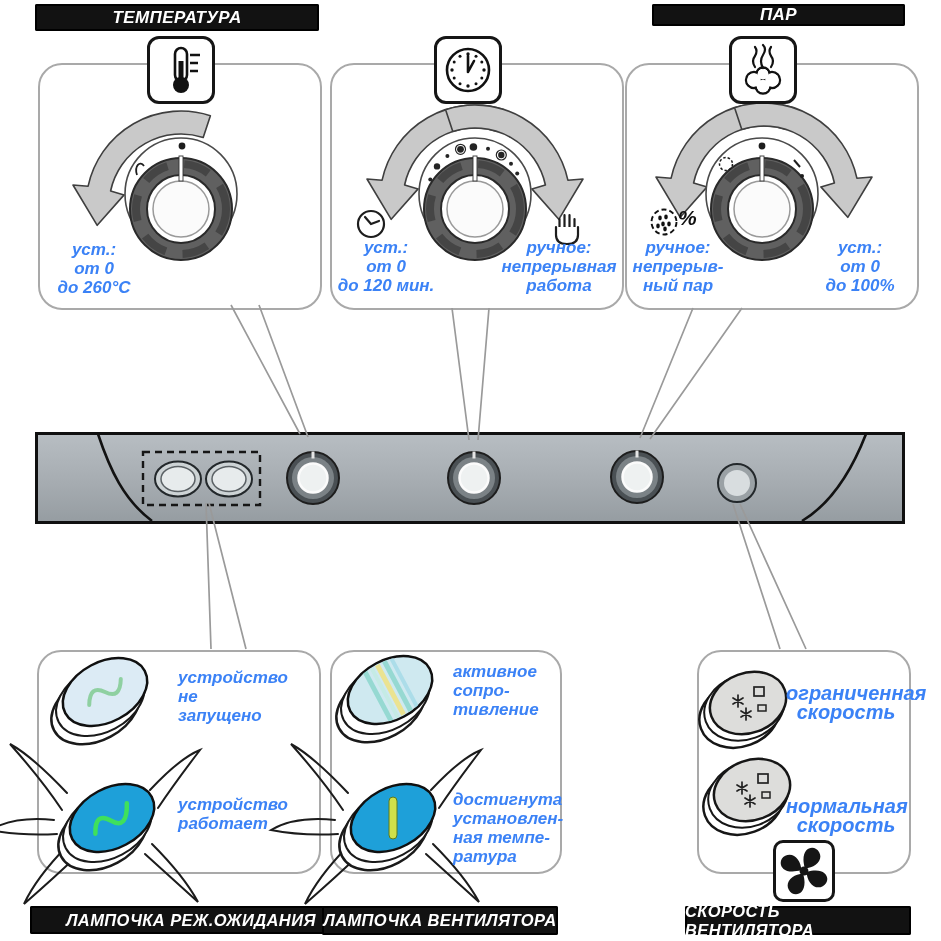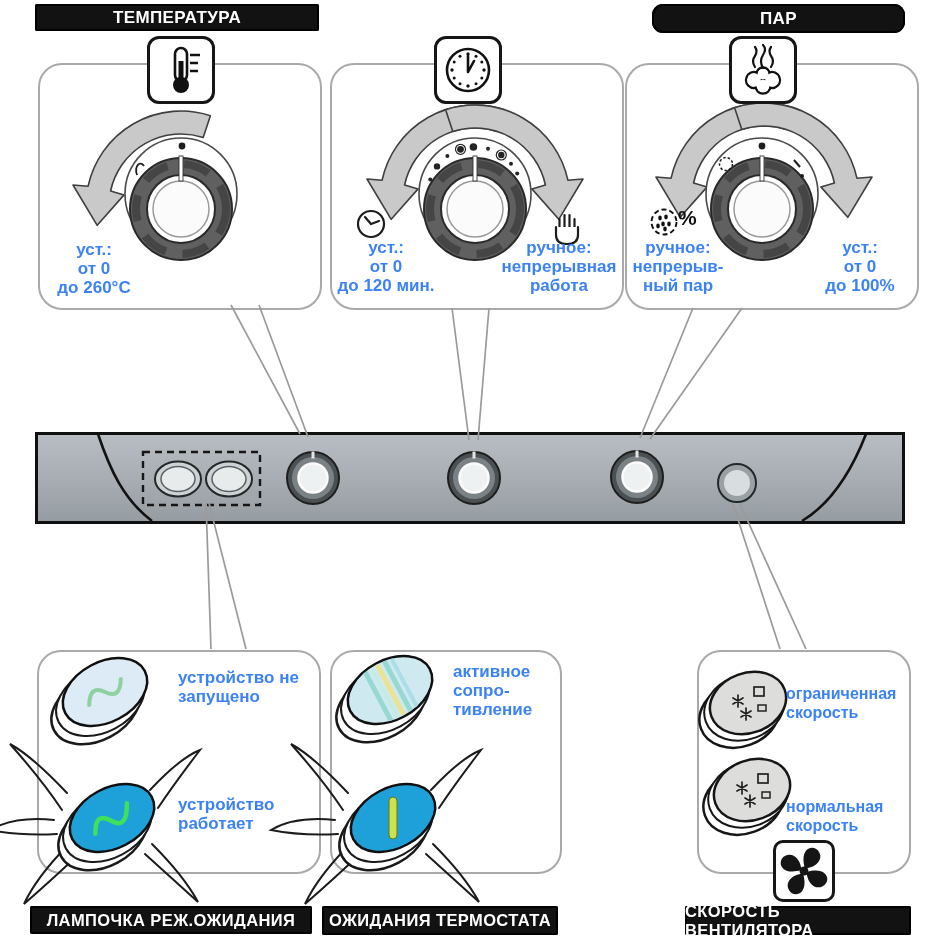--- a/index.html
+++ b/index.html
@@ -1,42 +1,42 @@
 <!DOCTYPE html>
 <html><head>
 <meta charset="utf-8">
 <style>
   html,body{margin:0;padding:0;background:#fff;}
   .canvas{position:relative;width:941px;height:941px;background:#fff;overflow:hidden;
-          font-family:"Liberation Sans","DejaVu Sans",sans-serif;}
+          font-family:"Liberation Sans","DejaVu Sans",sans-serif;font-style:italic;}
   .bar{position:absolute;background:#121212;color:#fff;font-weight:bold;
        display:flex;align-items:center;justify-content:center;
        font-size:17px;letter-spacing:.4px;border-radius:2px;z-index:3;
        box-shadow:inset 0 0 0 2px #000;}
   .bar.small{font-size:16.5px;}
   .box{position:absolute;background:#fff;border:2px solid #a9a9a9;border-radius:24px;z-index:1;}
   .iconsq{position:absolute;width:62px;height:62px;background:#fff;border:3px solid #161616;
           border-radius:12px;z-index:3;display:flex;align-items:center;justify-content:center;}
   .txt{position:absolute;font-weight:bold;font-size:17px;line-height:19px;color:#3b82f6;
        white-space:pre-line;text-align:center;z-index:4;}
   .txt.la{text-align:left;}
-  .txt.sm{font-size:16px;line-height:19px;}
+  .txt.sm{font-size:20px;line-height:19px;text-align:center;}
   .panel{position:absolute;left:35px;top:432px;width:864px;height:86px;
          background:linear-gradient(180deg,#b7bdc2 0%,#a6acb1 55%,#969da2 100%);
          border:3px solid #101010;z-index:1;}
   .overlay{position:absolute;left:0;top:0;z-index:2;pointer-events:none;}
   .pct{position:absolute;font-weight:bold;font-size:21px;color:#111;z-index:4;}
 </style>
 </head>
 <body>
 
 <div class="canvas">
 
   <div class="bar" style="left:35px;top:4px;width:284px;height:27px;">ТЕМПЕРАТУРА</div>
-  <div class="bar" style="left:652px;top:4px;width:253px;height:29px;border-radius:11px;">ПАР</div>
+  <div class="bar" style="left:652px;top:4px;width:253px;height:22px;">ПАР</div>
 
   <div class="box" style="left:38px;top:63px;width:280px;height:243px;"></div>
   <div class="box" style="left:330px;top:63px;width:290px;height:243px;"></div>
   <div class="box" style="left:625px;top:63px;width:290px;height:243px;"></div>
 
   <div class="iconsq" style="left:147px;top:36px;">
     <svg width="54" height="54" viewBox="-27 -27 54 54">
       <rect x="-6" y="-22" width="12" height="33" rx="6" fill="#fff" stroke="#111" stroke-width="2.6"></rect>
       <rect x="-2.5" y="-9" width="5" height="20" fill="#111"></rect>
       <circle cx="0" cy="15" r="8" fill="#111"></circle>
@@ -108,39 +108,43 @@
   <div class="box" style="left:330px;top:650px;width:228px;height:220px;"></div>
   <div class="box" style="left:697px;top:650px;width:210px;height:220px;"></div>
 
   <div class="txt la" style="left:178px;top:668px;width:132px;">устройство не
 запущено</div>
   <div class="txt la" style="left:453px;top:662px;width:104px;">активное
 сопро-
 тивление</div>
   <div class="txt la" style="left:178px;top:795px;width:132px;">устройство
 работает</div>
+  <div class="txt la" style="left:453px;top:790px;width:104px;">достигнута
+установлен-
+ная темпе-
+ратура</div>
   <div class="txt la sm" style="left:786px;top:684px;width:120px;">ограниченная
 скорость</div>
   <div class="txt la sm" style="left:786px;top:797px;width:120px;">нормальная
 скорость</div>
 
   <div class="iconsq" style="left:773px;top:840px;width:56px;height:56px;border-radius:10px;">
     <svg width="50" height="50" viewBox="-28 -28 56 56">
       <g fill="#151515">
         <path d="M 1 -3 C -6 -27 12 -31 17 -21 C 22 -12 12 -3 1 -3 Z"></path>
         <path d="M 1 -3 C -6 -27 12 -31 17 -21 C 22 -12 12 -3 1 -3 Z" transform="rotate(90)"></path>
         <path d="M 1 -3 C -6 -27 12 -31 17 -21 C 22 -12 12 -3 1 -3 Z" transform="rotate(180)"></path>
         <path d="M 1 -3 C -6 -27 12 -31 17 -21 C 22 -12 12 -3 1 -3 Z" transform="rotate(270)"></path>
         <circle r="5"></circle>
       </g>
     </svg>
   </div>
 
-  <div class="bar small" style="left:30px;top:906px;width:282px;height:28px;">ЛАМПОЧКА РЕЖ.ОЖИДАНИЯ</div>
-  <div class="bar small" style="left:322px;top:906px;width:236px;height:29px;">ОЖИДАНИЯ ТЕРМОСТАТА</div>
+  <div class="bar small" style="left:30px;top:906px;width:282px;height:28px;padding-left:20px;">ЛАМПОЧКА РЕЖ.ОЖИДАНИЯ</div>
+  <div class="bar small" style="left:322px;top:906px;width:236px;height:29px;">ЛАМПОЧКА ВЕНТИЛЯТОРА</div>
   <div class="bar small" style="left:685px;top:906px;width:226px;height:29px;">СКОРОСТЬ ВЕНТИЛЯТОРА</div>
 
   <svg class="overlay" width="941" height="941" viewBox="0 0 941 941">
     <defs>
       <g id="knob">
         <circle cx="0" cy="-12" r="56" fill="#fff" stroke="#4a4a4a" stroke-width="1.6"></circle>
         <circle cx="0" cy="3" r="51" fill="#606060" stroke="#2a2a2a" stroke-width="2"></circle>
         <circle cx="0" cy="3" r="45" fill="none" stroke="#454545" stroke-width="8" stroke-dasharray="26 17"></circle>
         <circle cx="0" cy="3" r="34" fill="#fff" stroke="#2a2a2a" stroke-width="2"></circle>
         <circle cx="0" cy="3" r="28" fill="#fbfbfb" stroke="#9a9a9a" stroke-width="1.5"></circle>

